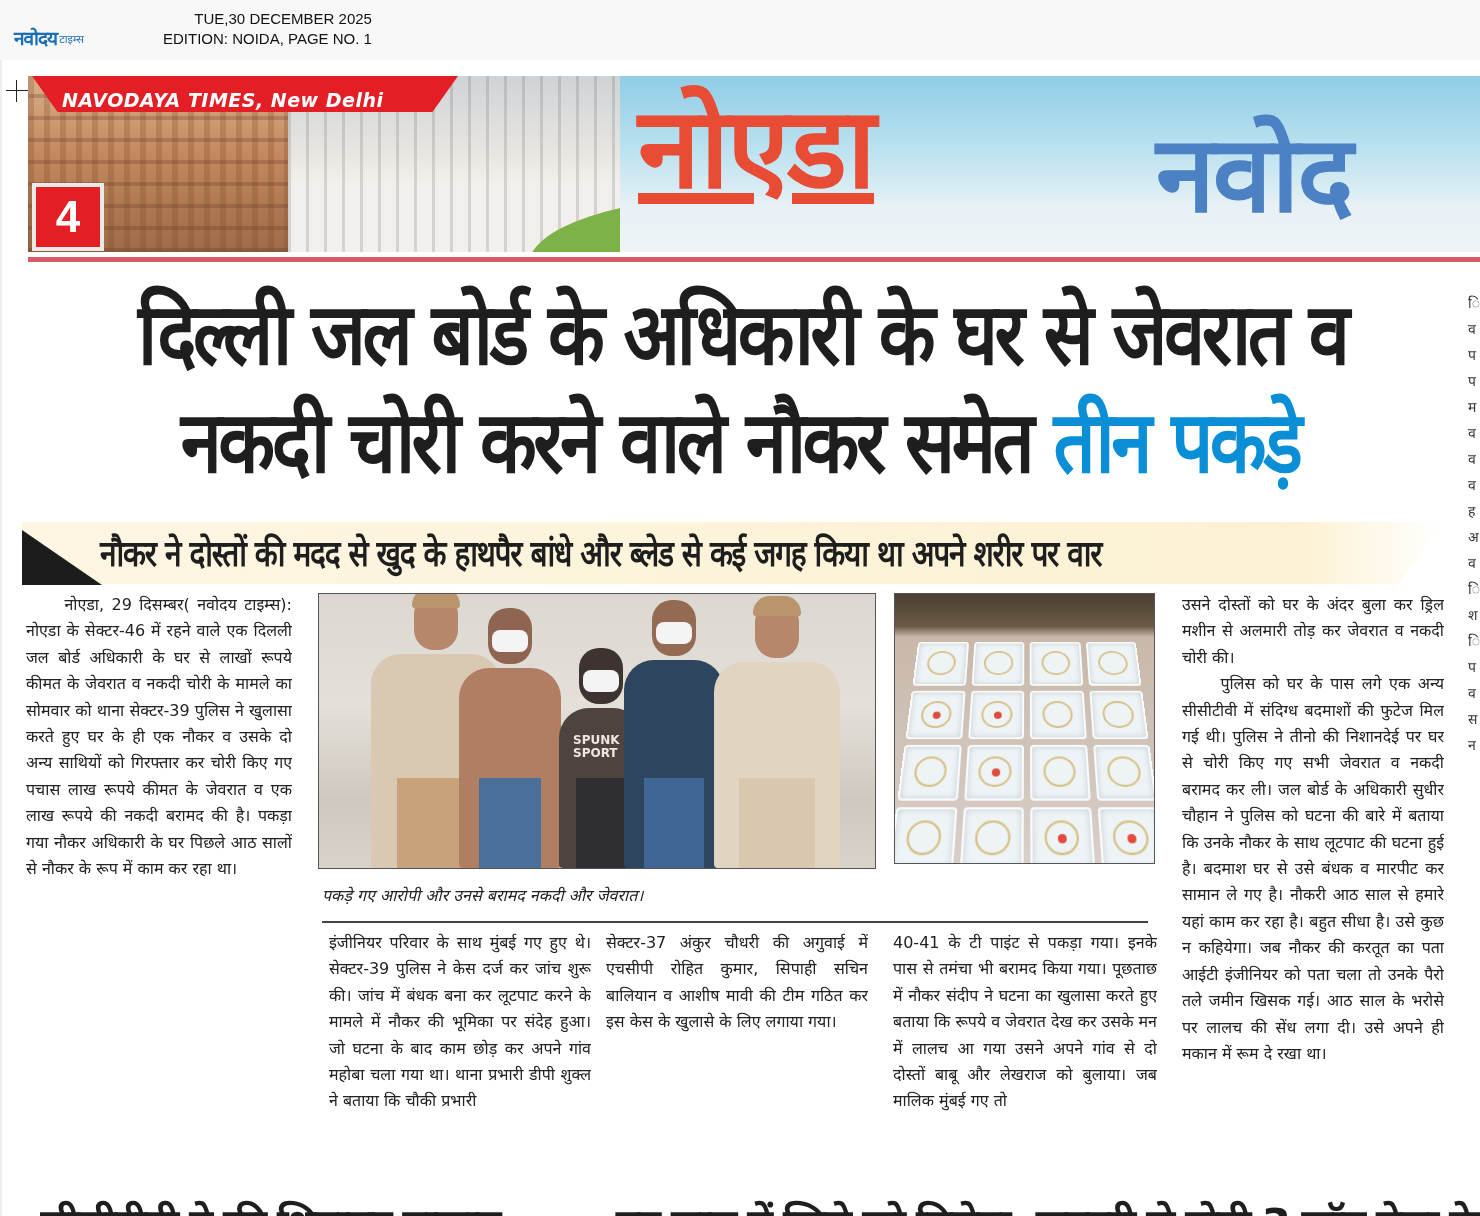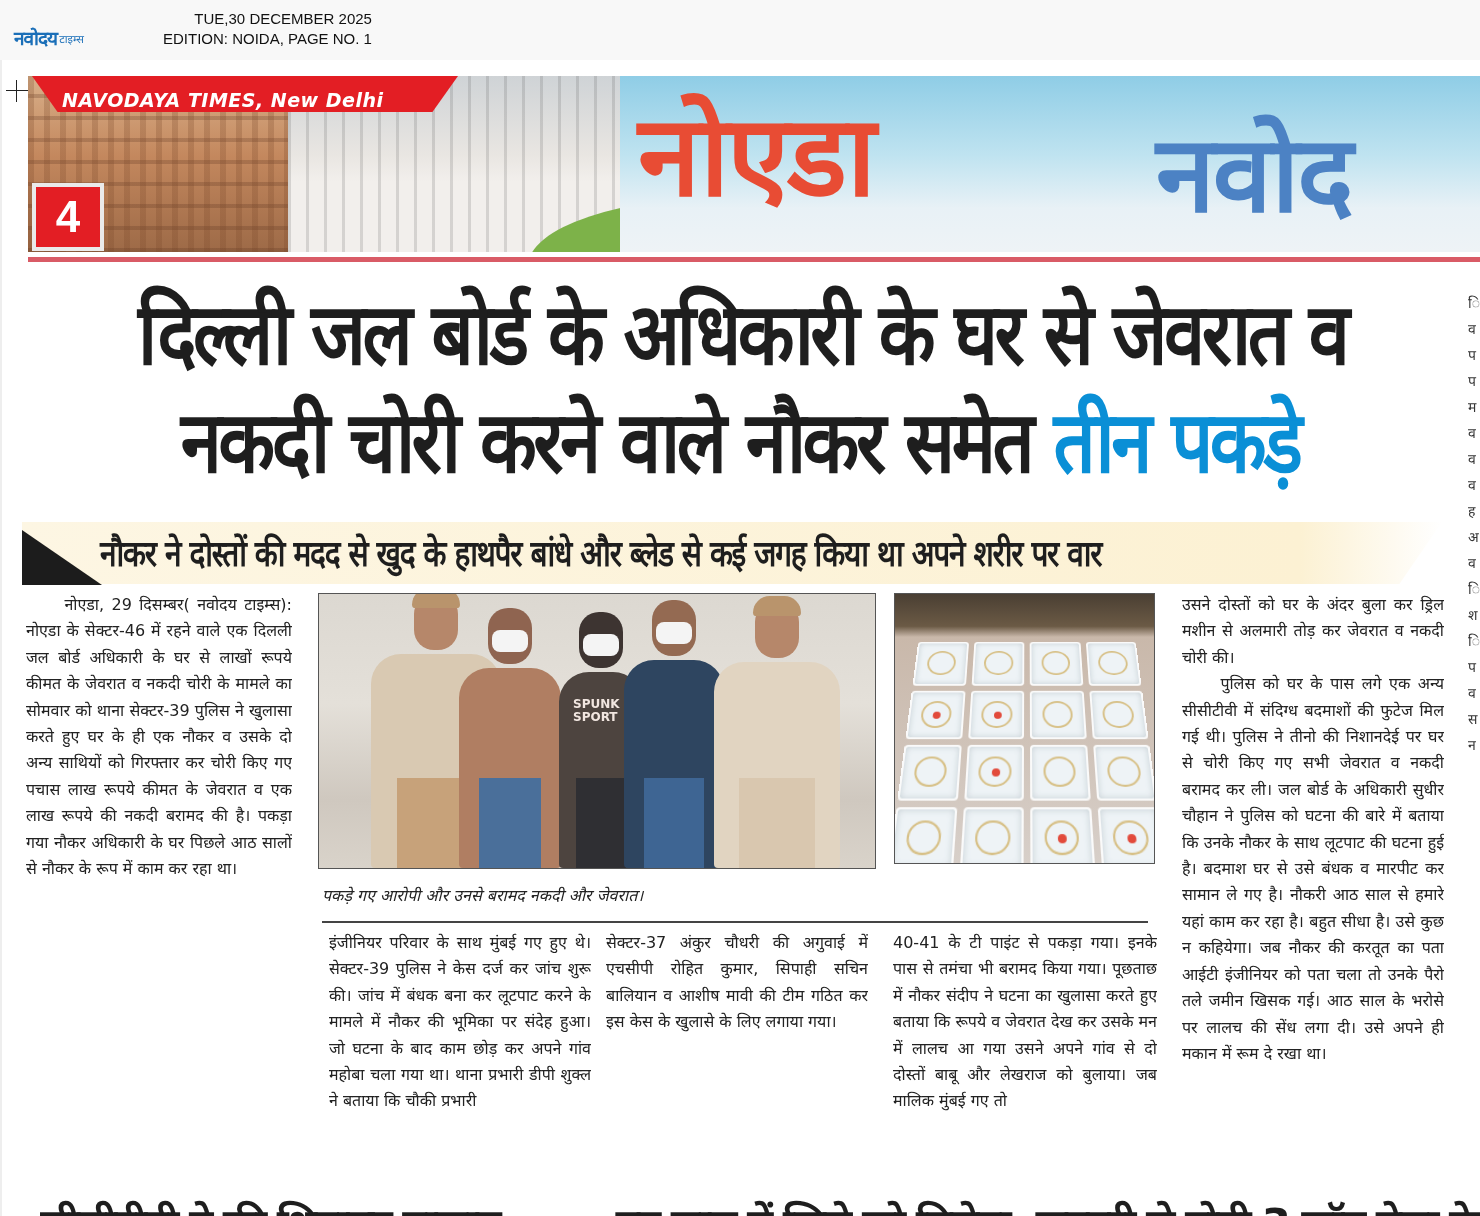--- a/index.html
+++ b/index.html
@@ -27,22 +27,22 @@
       repeating-linear-gradient(0deg, rgba(90,50,30,.25) 0 4px, transparent 4px 22px),
       linear-gradient(180deg, #d8b08a 0%, #c4885e 45%, #9d6a47 100%); }
   .mh-photo-stadium { position: absolute; left: 260px; top: 0; width: 332px; height: 176px;
     background:
       repeating-linear-gradient(90deg, rgba(80,80,80,.18) 0 3px, transparent 3px 18px),
       linear-gradient(180deg, #cfd3d6 0%, #e9e6e2 45%, #f2efec 60%, #f2efec 100%); }
   .mh-field { position: absolute; left: 500px; top: 120px; width: 420px; height: 140px; border-radius: 50% 50% 0 0;
     background: #7db249; }
   .mh-sky { position: absolute; left: 592px; top: 0; width: 860px; height: 176px;
     background: linear-gradient(180deg, #8fcde6 0%, #bfe3f0 45%, #e8f1f6 75%, #eef3f6 100%); }
-  .mh-title-noida { position: absolute; left: 610px; top: 16px; font-family: "Liberation Sans", sans-serif; font-weight: bold;
-    font-size: 112px; line-height: 130px; color: #e84c34; letter-spacing: -2px; transform: scaleX(1.0); }
+  .mh-title-noida { position: absolute; left: 610px; top: 8px; font-family: "Liberation Sans", sans-serif; font-weight: bold;
+    font-size: 112px; line-height: 130px; color: #e84c34; letter-spacing: -2px; transform: scaleX(1.0); text-decoration: underline; }
   .mh-title-navodaya { position: absolute; left: 1128px; top: 36px; font-family: "Liberation Sans", sans-serif; font-weight: bold;
     font-size: 106px; line-height: 124px; color: #4c82c4; letter-spacing: -2px; white-space: nowrap; }
   .mh-ribbon { position: absolute; left: 4px; top: 0; height: 36px; width: 426px; background: #e31e24;
     clip-path: polygon(0 0, 100% 0, 94% 100%, 6% 100%); }
   .mh-ribbon-text { position: absolute; left: 34px; top: 13px; font-family: "DejaVu Sans", sans-serif; font-style: italic; font-weight: bold;
     font-size: 19px; color: #fff; white-space: nowrap; letter-spacing: 0.5px; }
   .page-num-box { position: absolute; left: 4px; top: 107px; width: 72px; height: 68px; background: #eaeaea; padding: 4px; }
   .page-num { width: 64px; height: 60px; background: #e31e24; color: #fff; font-family: "Liberation Sans", sans-serif; font-weight: bold;
     font-size: 44px; text-align: center; line-height: 60px; }
   .mh-rule { position: absolute; left: 28px; top: 257px; width: 1452px; height: 5px; background: #d95b66; }
@@ -154,21 +154,21 @@
     <div class="head"></div>
       <div class="cap"></div>
     <div class="legs" style="background:#c7a27a;"></div>
   </div>
   <div class="person" style="left:150px;width:80px;height:190px;background:#cbb593;opacity:.6;"></div>
   <div class="person" style="left:140px;width:102px;height:200px;background:#b07e62;">
     <div class="head" style="background:#8f6450;"></div>
       <div class="mask"></div>
     <div class="legs" style="background:#4a6f9a;"></div>
   </div>
-  <div class="person" style="left:240px;width:84px;height:196px;background:#4d443f;">
+  <div class="person" style="left:240px;width:84px;height:160px;background:#4d443f;">
     <div class="head" style="background:#3d3431;"></div>
       <div class="mask"></div>
     <div class="legs" style="background:#2f2f33;"></div>
     <span style="position:absolute;left:14px;top:26px;width:60px;color:#f1e6e0;font-size:12px;font-weight:bold;line-height:13px;">SPUNK SPORT</span>
   </div>
   <div class="person" style="left:305px;width:100px;height:208px;background:#2e4560;">
     <div class="head" style="background:#946a52;"></div>
       <div class="mask"></div>
     <div class="legs" style="background:#3e6593;"></div>
   </div>

